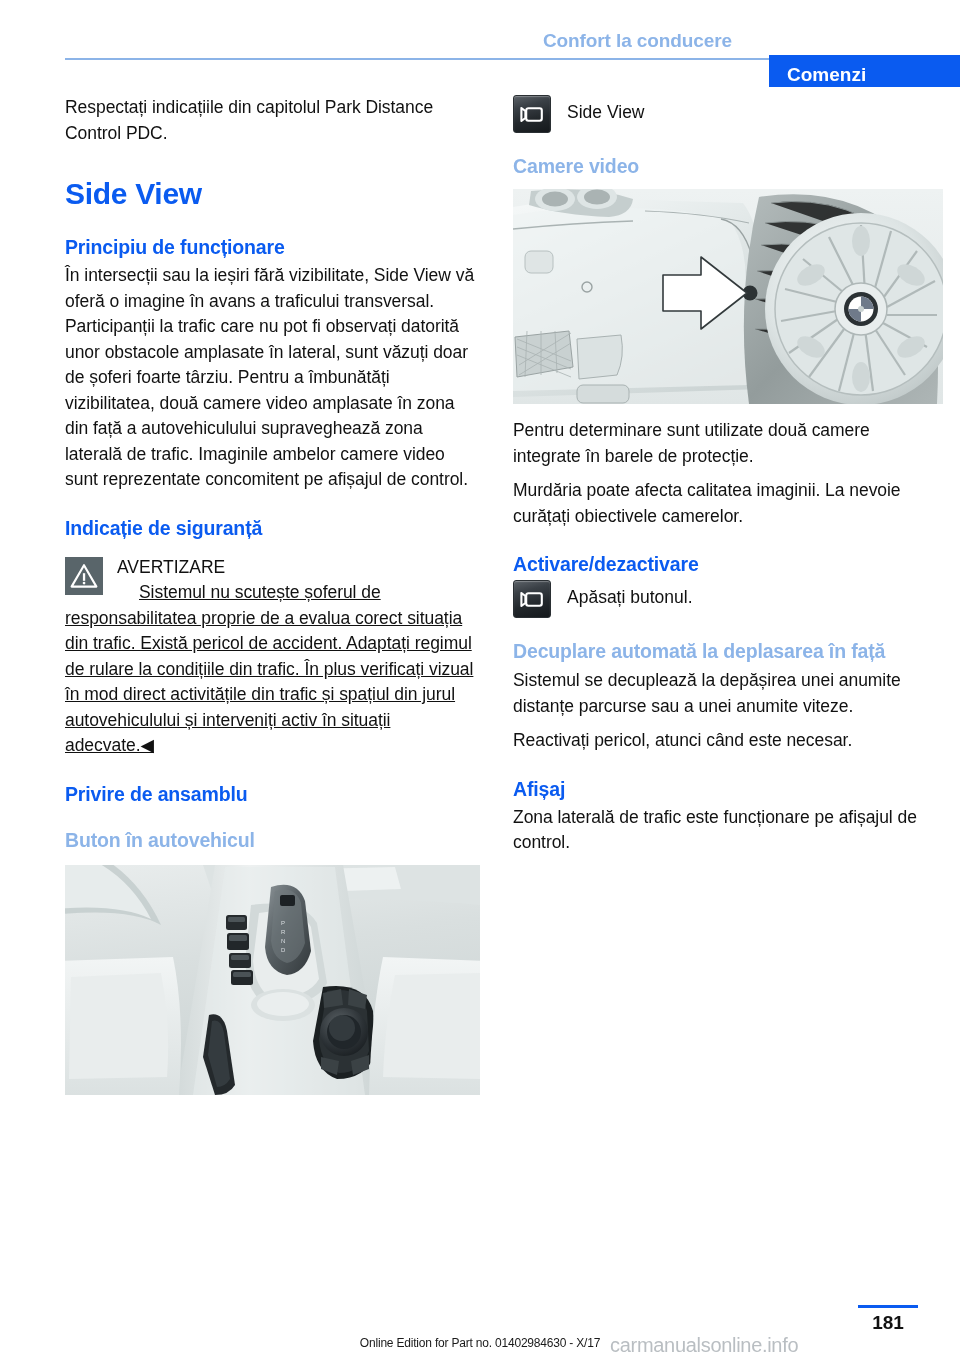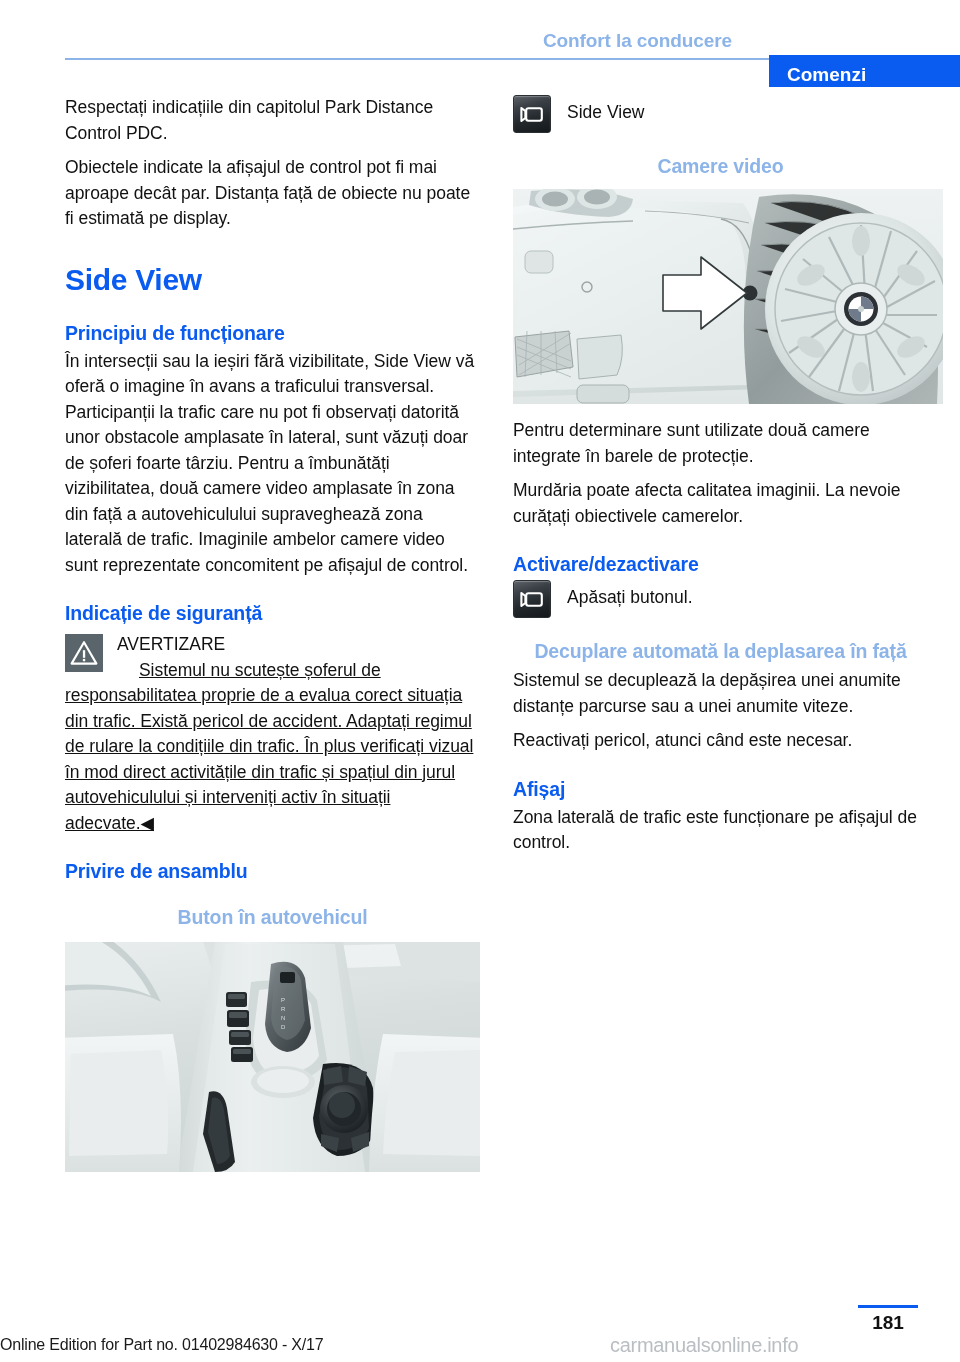--- a/index.html
+++ b/index.html
@@ -102,21 +102,20 @@
     letter-spacing: -0.15px;
   }
   h3.sub {
     font-size: 19.5px;
     font-weight: bold;
     color: #8cb4e8;
     line-height: 26px;
     margin-top: 20px;
     margin-bottom: 4px;
     letter-spacing: -0.15px;
-    text-align: center;
   }
   .tight { margin-top: 6px; }
 
   
   .icon-row {
     position: relative;
     display: flex;
     align-items: flex-start;
     gap: 16px;
     margin-bottom: 6px;
@@ -137,21 +136,21 @@
     background: linear-gradient(165deg, #5c6268 0%, #3a4046 28%, #23282c 62%, #15191c 100%);
     border: 1px solid #2a2f33;
     display: flex;
     align-items: center;
     justify-content: center;
     box-shadow: inset 0 1px 1px rgba(255,255,255,0.28);
   }
   .cam-icon svg { display: block; }
 
   
-  .warn-block { position: relative; margin-top: 4px; }
+  .warn-block { position: relative; margin-top: 12px; }
   .warn-float {
     float: left;
     width: 38px;
     height: 38px;
     background: #59656a;
     margin-right: 14px;
     margin-top: 4px;
     display: flex;
     align-items: center;
     justify-content: center;
@@ -206,22 +205,22 @@
     text-align: center;
     font-size: 19px;
     font-weight: bold;
     color: #111111;
   }
   .footer-edition {
     position: absolute;
     left: 0;
     top: 1336px;
     width: 960px;
-    text-align: left;
-    font-size: 16px;
+    text-align: center;
+    font-size: 12px;
     color: #1a1a1a;
     letter-spacing: -0.2px;
   }
   .watermark {
     position: absolute;
     left: 610px;
     top: 1334px;
     font-size: 20px;
     color: #b9bec2;
     letter-spacing: -0.3px;
@@ -238,21 +237,20 @@
     <div class="header-chapter">Confort la conducere</div>
     <div class="header-tab">
       <div class="header-tab-label">Comenzi</div>
     </div>
   </div>
 
   <div class="col col-left">
 
     <p class="body">Respectați indicațiile din capitolul Park Distance Control PDC.</p>
 
-    <p class="body">Obiectele indicate la afișajul de control pot fi mai aproape decât par. Distanța față de obiecte nu poate fi estimată pe display.</p>
 
     <h1 class="title">Side View</h1>
 
     <h2 class="sec tight">Principiu de funcționare</h2>
 
     <p class="body">În intersecții sau la ieșiri fără vizibilitate, Side View vă oferă o imagine în avans a traficului transversal. Participanții la trafic care nu pot fi observați datorită unor obstacole amplasate în lateral, sunt văzuți doar de șoferi foarte târziu. Pentru a îmbunătăți vizibilitatea, două camere video amplasate în zona din față a autovehiculului supraveghează zona laterală de trafic. Imaginile ambelor camere video sunt reprezentate concomitent pe afișajul de control.</p>
 
     <h2 class="sec">Indicație de siguranță</h2>
 
     <div class="warn-block">

